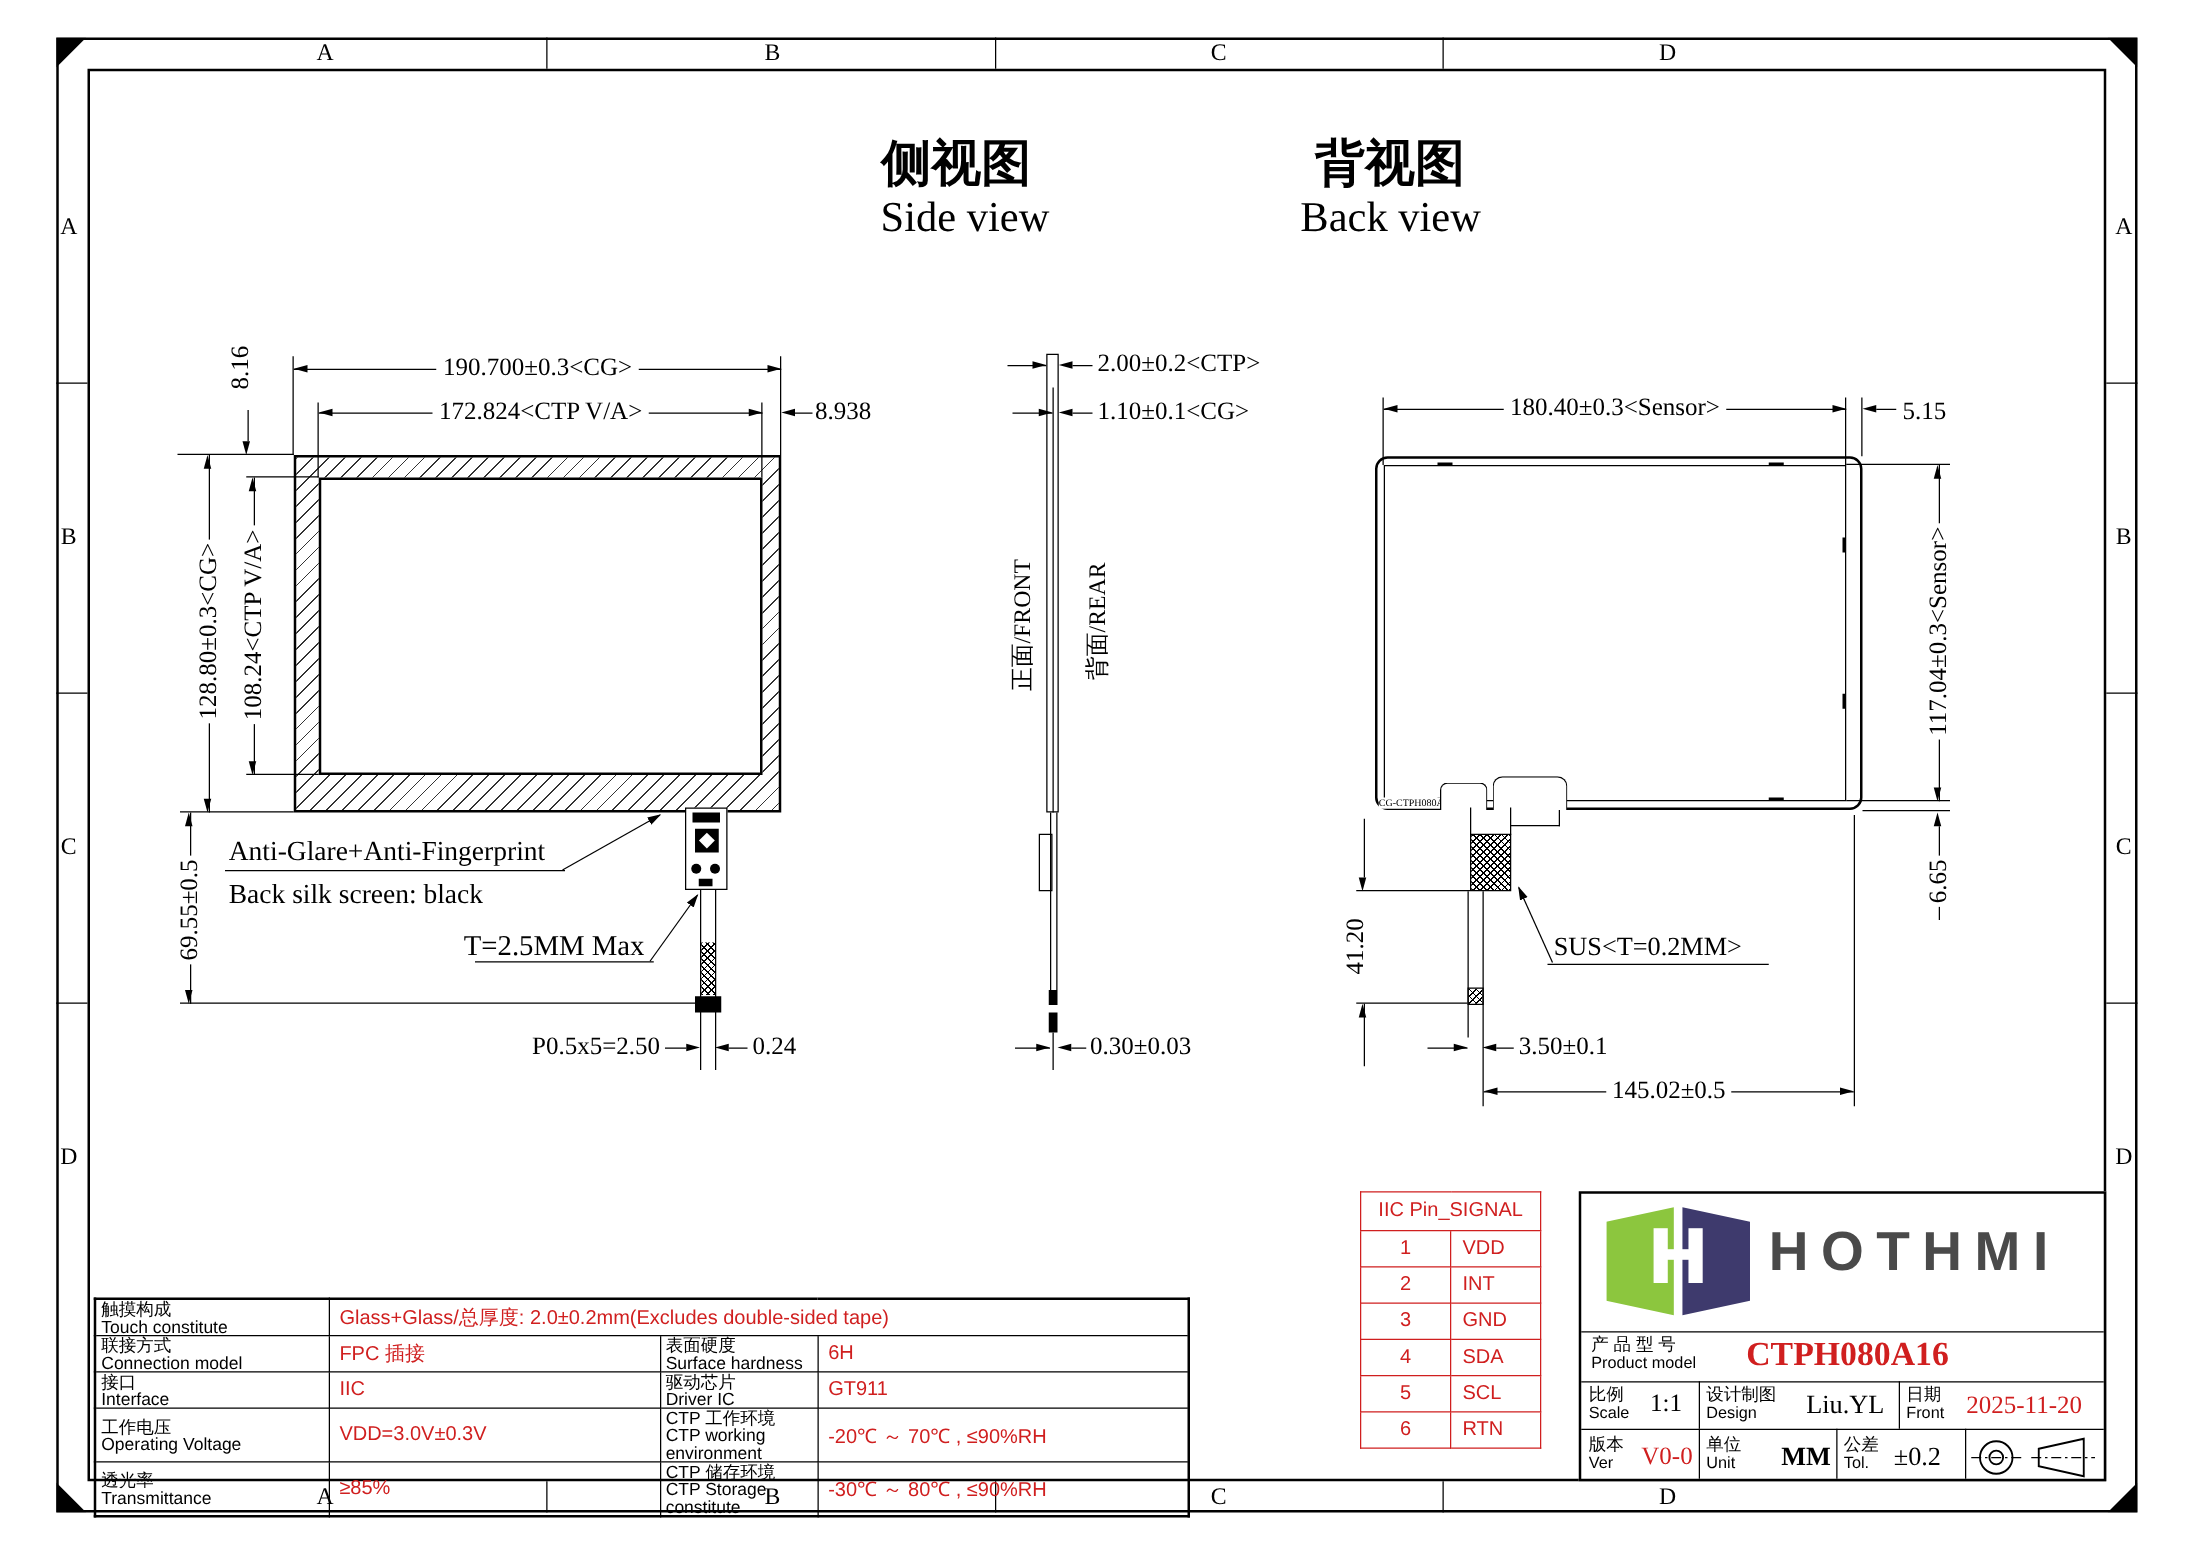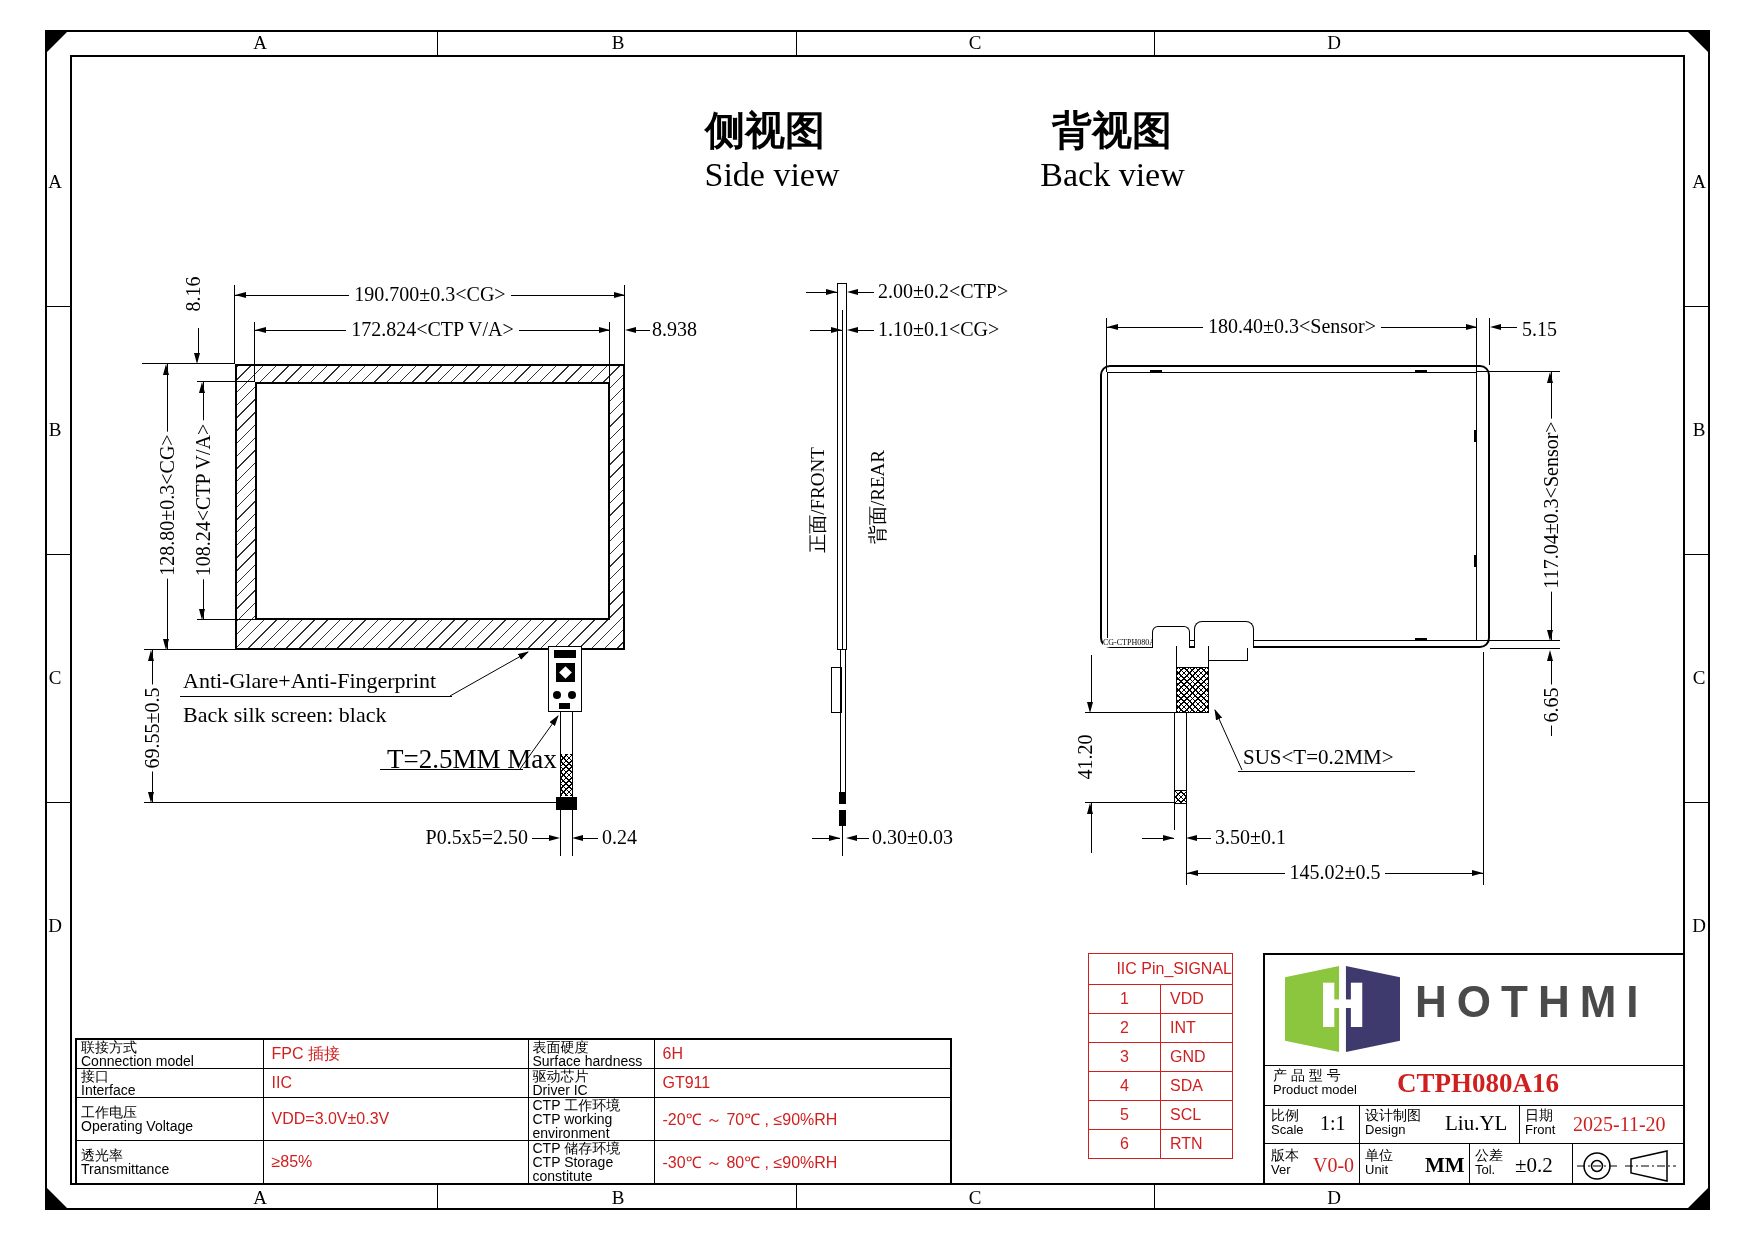--- a/index.html
+++ b/index.html
@@ -29,21 +29,21 @@
   #spec{position:absolute;left:75px;top:1038px;border-collapse:collapse;table-layout:fixed;width:875px;
         font-family:"Liberation Sans",sans-serif}
   #spec td{border:1px solid #000;height:29px;vertical-align:middle;padding:0 4px;overflow:hidden}
   #spec{border:2px solid #000}
   #spec .lab div{font-size:14px;line-height:14px;color:#000}
   #spec .val{color:#d01f1f;font-size:16px;padding-left:8px;white-space:nowrap}
   
   #iic{position:absolute;left:1088px;top:953px;border-collapse:collapse;table-layout:fixed;width:145px;
        color:#d01f1f;font-family:"Liberation Sans",sans-serif}
   #iic td{border:1.5px solid #d01f1f;height:29px;font-size:16px;padding:0}
-  #iic .hd{height:31px;text-align:right;font-size:16px}
+  #iic .hd{height:31px;text-align:center;font-size:16px}
   #iic .no{width:62px;text-align:center}
   #iic .sig{padding-left:9px}
   
   #tblock{position:absolute;left:1263px;top:953px;width:422px;height:232px;border:2px solid #000;background:#fff}
   .tbl-lab{position:absolute;font-family:"Liberation Sans",sans-serif;color:#000}
   .tbl-lab .cn{font-size:14px;line-height:16px}
   .tbl-lab .en{font-size:13px;line-height:14px}
   .tbl-val{position:absolute;font-size:20px;white-space:nowrap}
   .red{color:#d01f1f}
   #logo-mark{position:absolute;left:20px;top:10px;width:115px;height:88px}
@@ -149,21 +149,21 @@
   <div class="vl" style="left:152px;top:650px;height:153px"></div>
   <div class="au" style="left:148px;top:650px"></div>
   <div class="ad" style="left:148px;top:792px"></div>
   <div class="rot" style="left:152px;top:728px">
       <span>69.55±0.5</span>
     </div>
 
   <div class="dt" style="left:183px;top:668px;font-size:22px">Anti-Glare+Anti-Fingerprint</div>
   <div class="hl" style="left:180px;top:696px;width:272px"></div>
   <div class="dt" style="left:183px;top:702px;font-size:22px">Back silk screen: black</div>
-  <div class="dt" style="left:387px;top:744px;font-size:27px">T=2.5MM Max</div>
+  <div class="dt" style="left:371px;top:744px;font-size:23px">T=2.5MM Max</div>
   <div class="hl" style="left:380px;top:769px;width:143px"></div>
 
   <div class="box" style="left:548px;top:646px;width:34px;height:66px">
     <div style="position:absolute;left:5px;top:3px;width:22px;height:8px;background:#000"></div>
     <div style="position:absolute;left:7px;top:16px;width:19px;height:19px;background:#000">
       <div style="position:absolute;left:5px;top:5px;width:9px;height:9px;background:#fff;transform:rotate(45deg)"></div>
     </div>
     <div style="position:absolute;left:4px;top:44px;width:8px;height:8px;background:#000;border-radius:50%"></div>
     <div style="position:absolute;left:19px;top:44px;width:8px;height:8px;background:#000;border-radius:50%"></div>
     <div style="position:absolute;left:10px;top:56px;width:11px;height:6px;background:#000"></div>
@@ -319,20 +319,27 @@
     </table>
 
   <table id="spec">
     <colgroup>
         <col style="width:187px">
         <col style="width:265px">
         <col style="width:126px">
         <col style="width:297px">
       </colgroup>
     <tbody>
+        <tr>
+      <td class="lab">
+            <div>触摸构成</div>
+            <div>Touch constitute</div>
+          </td>
+      <td class="val" colspan="3">Glass+Glass/总厚度: 2.0±0.2mm(Excludes double-sided tape)</td>
+    </tr>
     <tr>
       <td class="lab">
             <div>联接方式</div>
             <div>Connection model</div>
           </td>
       <td class="val">FPC 插接</td>
       <td class="lab">
             <div>表面硬度</div>
             <div>Surface hardness</div>
           </td>

